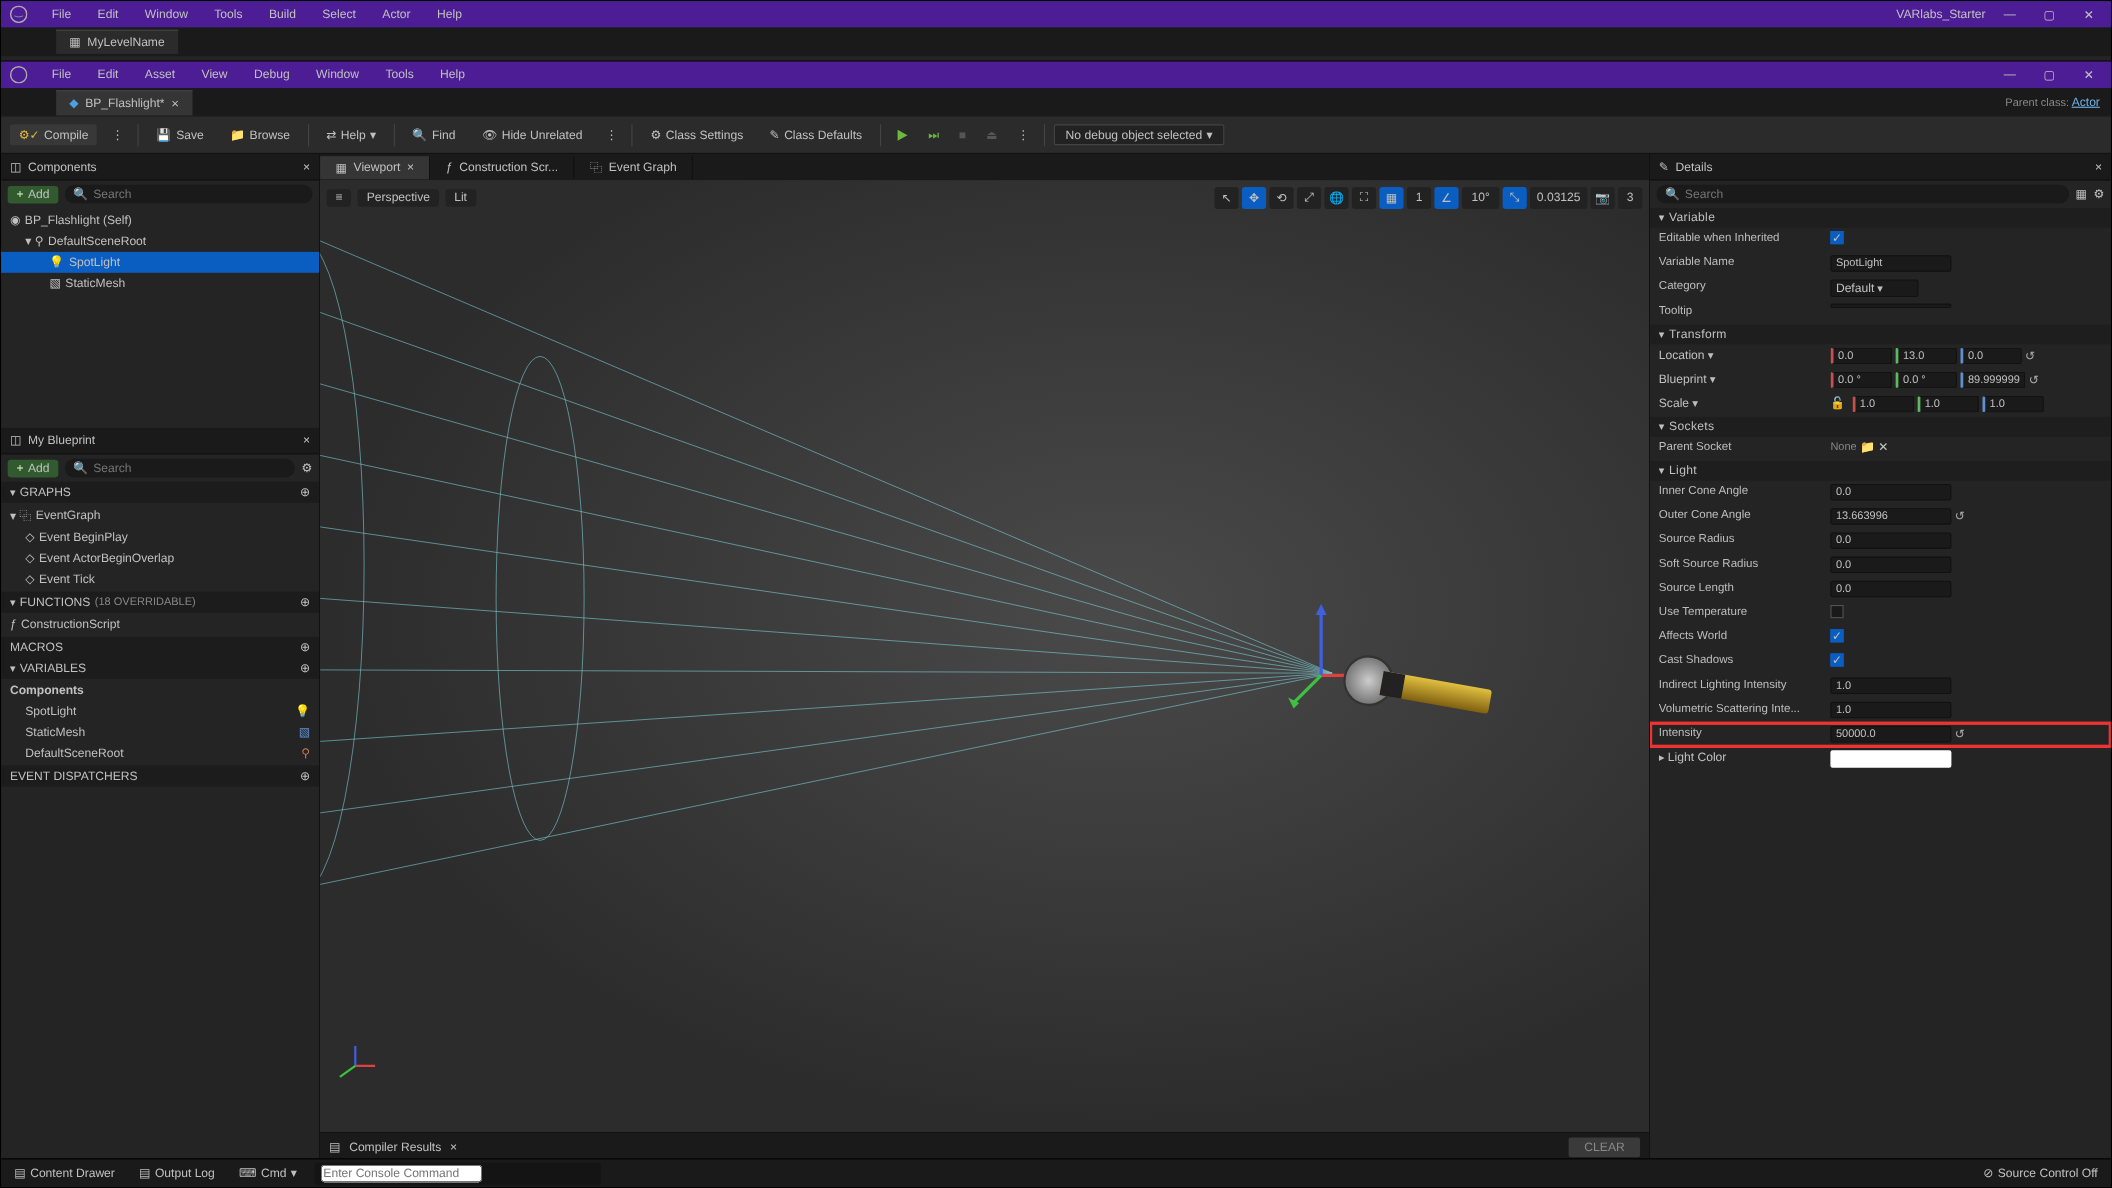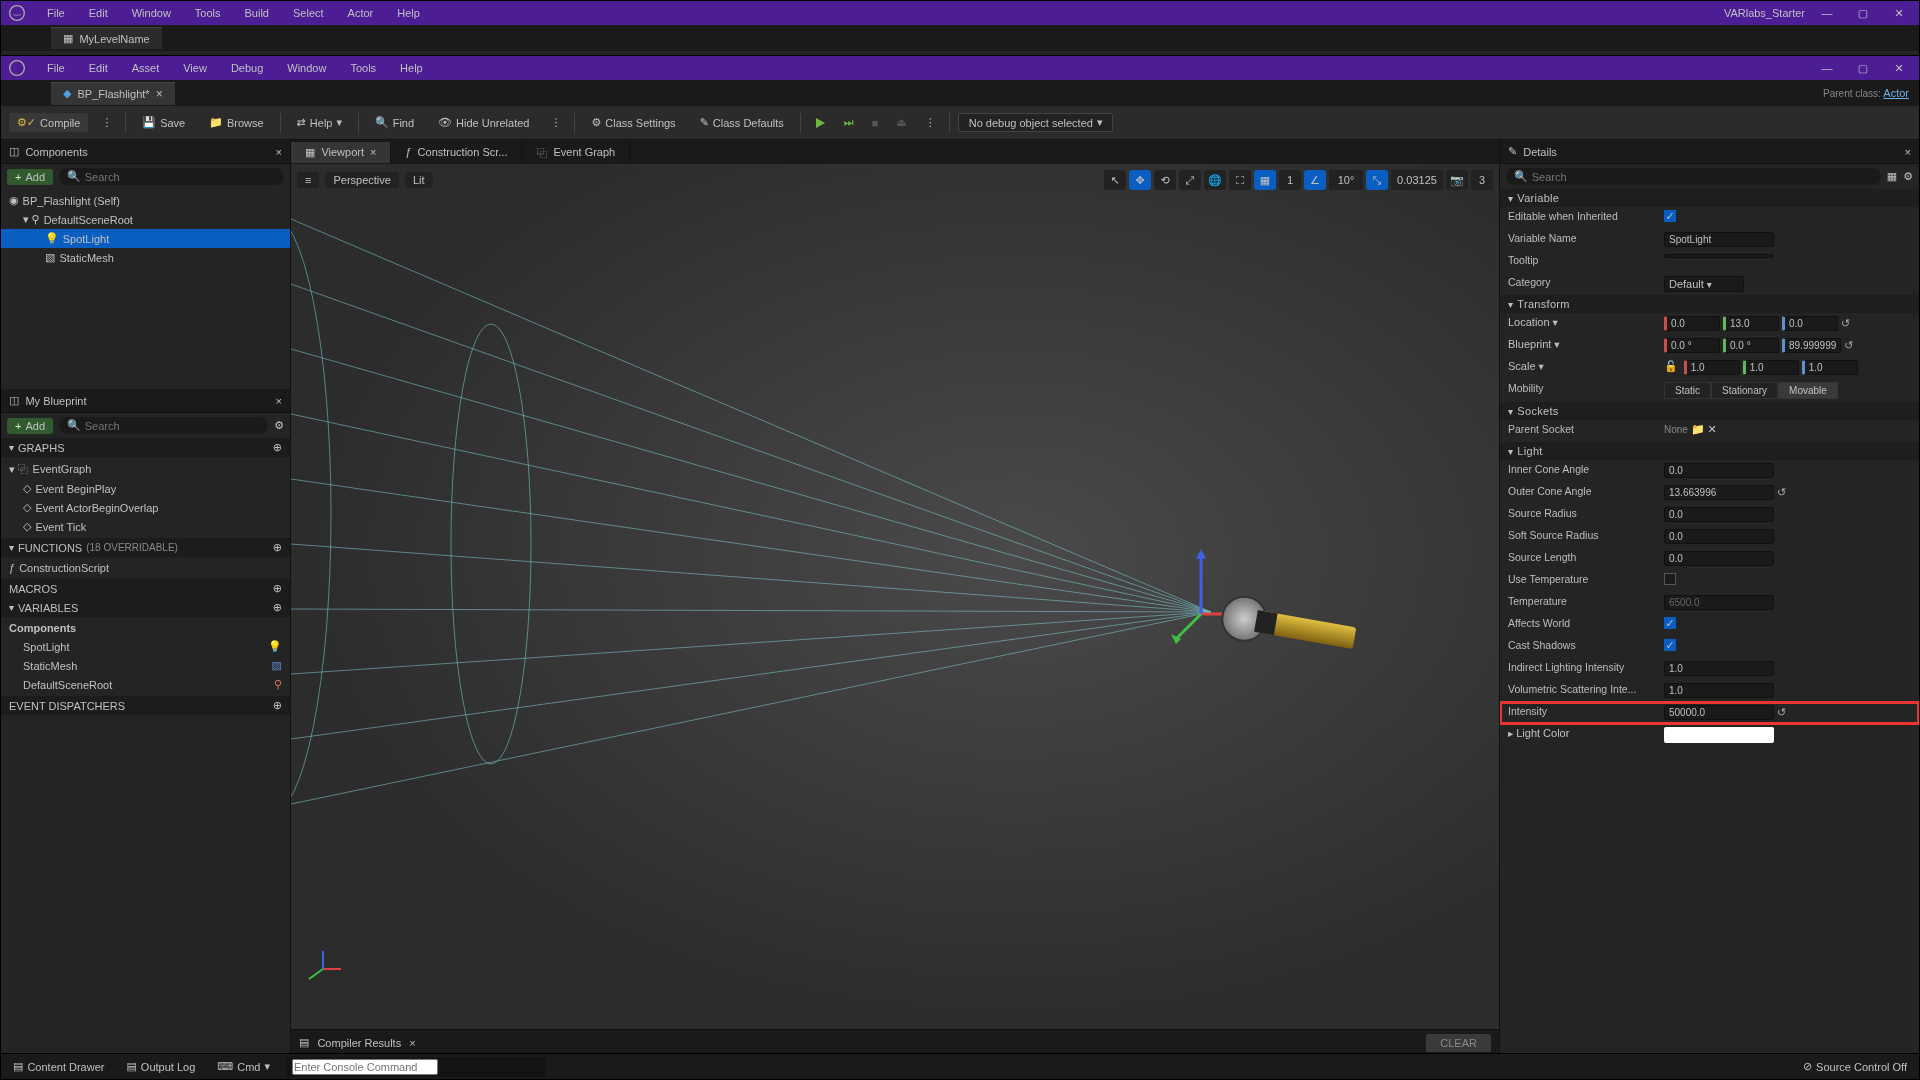--- a/index.html
+++ b/index.html
@@ -383,29 +383,29 @@
               <div class="check on">✓</div>
             </div>
           </div>
         <div class="proprow">
             <div class="label">Variable Name</div>
             <div class="val">
               <div class="numbox" style="min-width:110px">SpotLight</div>
             </div>
           </div>
         <div class="proprow">
+            <div class="label">Category</div>
+            <div class="val">
+              <div class="numbox" style="min-width:80px"><span>Default</span> ▾</div>
+            </div>
+          </div>
+        <div class="proprow">
             <div class="label">Tooltip</div>
             <div class="val">
               <div class="numbox" style="min-width:110px"></div>
-            </div>
-          </div>
-        <div class="proprow">
-            <div class="label">Category</div>
-            <div class="val">
-              <div class="numbox" style="min-width:80px"><span>Default</span> ▾</div>
             </div>
           </div>
 
         <div class="section">▾ <span>Transform</span></div>
         <div class="proprow">
             <div class="label"><span>Location</span> ▾</div>
             <div class="val">
           <div class="numbox x">0.0</div>
           <div class="numbox y">13.0</div>
           <div class="numbox z">0.0</div>
@@ -423,30 +423,20 @@
           </div>
         <div class="proprow">
             <div class="label"><span>Scale</span> ▾</div>
           <span>🔓</span>
           <div class="val">
           <div class="numbox x">1.0</div>
           <div class="numbox y">1.0</div>
           <div class="numbox z">1.0</div>
         </div>
           </div>
-        <div class="proprow">
-            <div class="label">Mobility</div>
-            <div class="val">
-          <div class="mobility">
-            <div class="mob">Static</div>
-            <div class="mob">Stationary</div>
-            <div class="mob sel">Movable</div>
-          </div>
-        </div>
-          </div>
 
         <div class="section">▾ <span>Sockets</span></div>
         <div class="proprow">
             <div class="label">Parent Socket</div>
             <div class="val">
           <span class="mini">None</span>
           <span>📁</span>
           <span>✕</span>
         </div>
           </div>
@@ -480,26 +470,20 @@
         <div class="proprow">
             <div class="label">Source Length</div>
             <div class="val">
               <div class="numbox" style="min-width:110px">0.0</div>
             </div>
           </div>
         <div class="proprow">
             <div class="label">Use Temperature</div>
             <div class="val">
               <div class="check"></div>
-            </div>
-          </div>
-        <div class="proprow">
-            <div class="label">Temperature</div>
-            <div class="val">
-              <div class="numbox" style="min-width:110px;color:#666">6500.0</div>
             </div>
           </div>
         <div class="proprow">
             <div class="label">Affects World</div>
             <div class="val">
               <div class="check on">✓</div>
             </div>
           </div>
         <div class="proprow">
             <div class="label">Cast Shadows</div>

